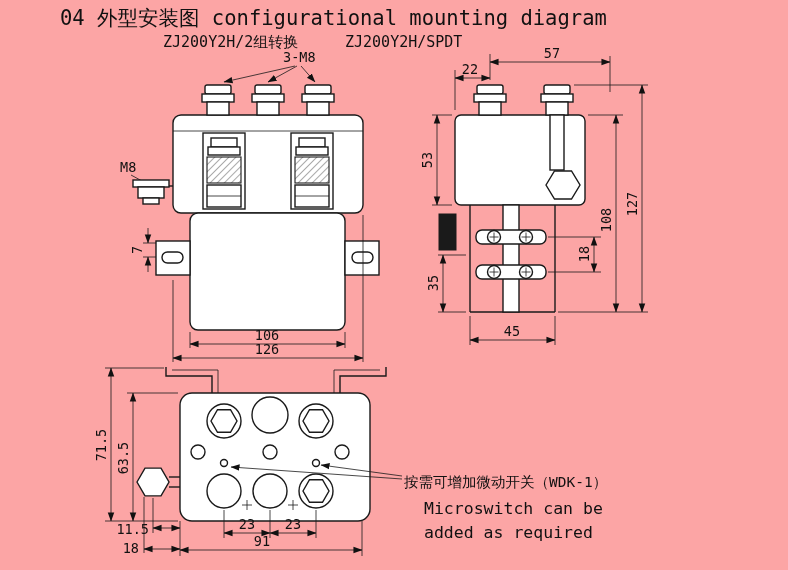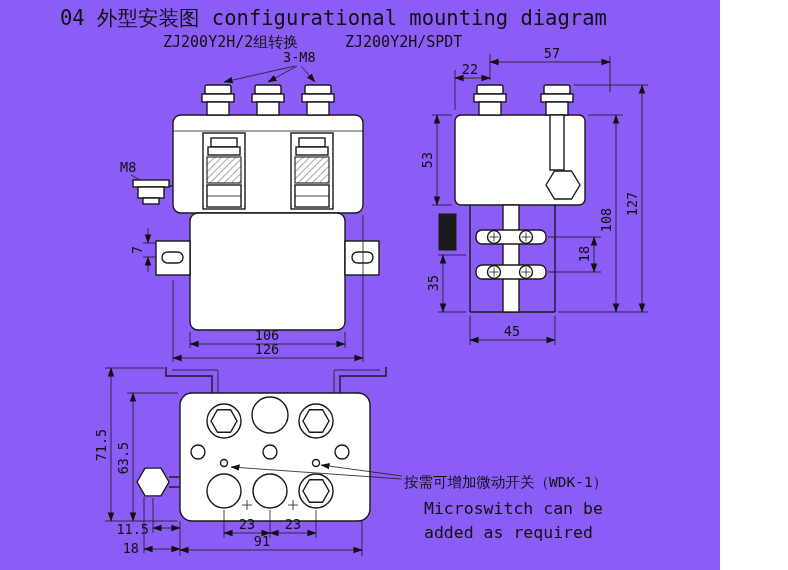--- a/index.html
+++ b/index.html
@@ -1,16 +1,16 @@
 <!DOCTYPE html>
 <html><head>
 <meta charset="utf-8">
 <style>
   html,body{margin:0;padding:0;background:#fff;}
-  .stage{position:relative;width:720px;height:570px;background:#8b5cf6;overflow:hidden;
+  .stage{position:relative;width:788px;height:570px;background:#fca5a5;overflow:hidden;
          font-family:"DejaVu Sans Mono", monospace;}
   svg{position:absolute;left:0;top:0;}
   .outline{fill:#ffffff;stroke:#1a1a1a;stroke-width:1.4;}
   .outline2{fill:none;stroke:#1a1a1a;stroke-width:1.4;}
   .dim{fill:none;stroke:#1a1a1a;stroke-width:0.8;}
   .hatch{fill:url(#hatch);stroke:#1a1a1a;stroke-width:1.1;}
   .fillk{fill:#1a1a1a;stroke:#1a1a1a;stroke-width:1;}
   .txt{fill:#111111;}
 </style>
 </head>

